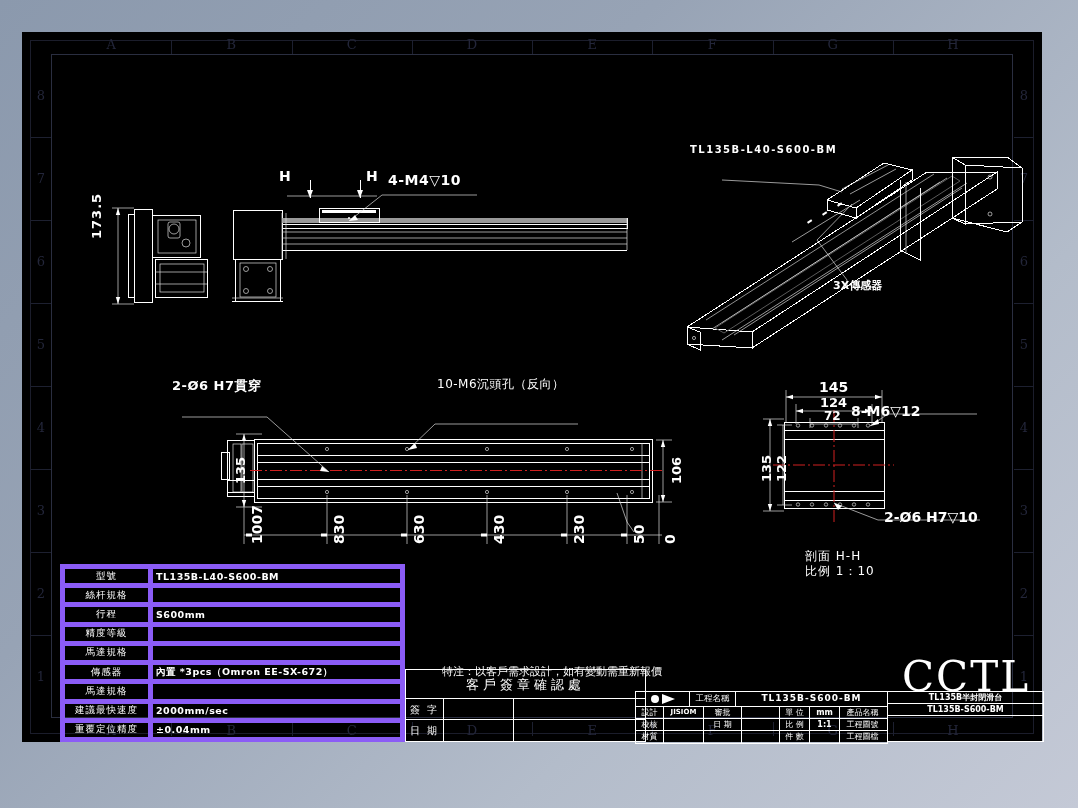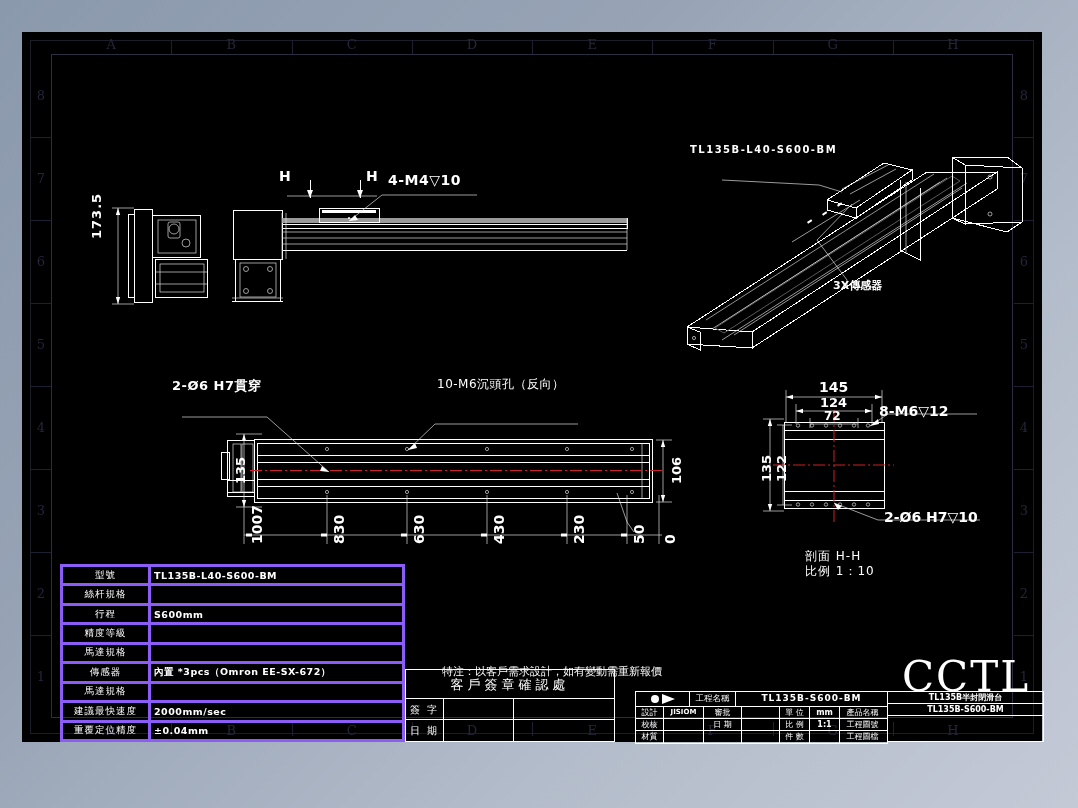--- a/index.html
+++ b/index.html
@@ -68,37 +68,37 @@
 
   
   #spec-table {
     position: absolute;
     left: 38px; top: 532px;
     width: 345px; height: 178px;
     border-collapse: collapse;
     table-layout: fixed;
   }
   #spec-table td {
-    border: 3px solid #8b5cf6;
+    border: 5px solid #8b5cf6;
     color: #fff;
     height: 17.8px;
     padding: 0 3px;
     font-size: 9.5px;
     font-family: "DejaVu Sans", "Liberation Sans", sans-serif;
     overflow: hidden;
     white-space: nowrap;
   }
   #spec-table td.k { width: 88px; text-align: center; letter-spacing: 1px; }
   #spec-table td.v { text-align: left; font-weight: bold; letter-spacing: 0.5px; }
 
   
   #cust-block {
     position: absolute;
     left: 383px; top: 637px;
-    width: 210px; height: 73px;
+    width: 241px; height: 73px;
     border: 1px solid #fff;
   }
   #cust-title {
     height: 29px; line-height: 29px;
     text-align: center; color: #fff;
     font-size: 13px; letter-spacing: 4px;
     border-bottom: 1px solid #fff;
   }
   .cust-row { display: flex; height: 21px; border-bottom: 1px solid #fff; }
   .cust-row:last-child { border-bottom: none; }
@@ -519,21 +519,21 @@
     <span class="txt txt-b" style="left:470px; top:512px; font-size:14px; transform:rotate(-90deg); transform-origin:left top;">430</span>
     <span class="txt txt-b" style="left:550px; top:512px; font-size:14px; transform:rotate(-90deg); transform-origin:left top;">230</span>
     <span class="txt txt-b" style="left:610px; top:512px; font-size:14px; transform:rotate(-90deg); transform-origin:left top;">50</span>
     <span class="txt txt-b" style="left:641px; top:512px; font-size:14px; transform:rotate(-90deg); transform-origin:left top;">0</span>
 
     <span class="txt txt-b" style="left:797px; top:348px; font-size:14px;">145</span>
     <span class="txt txt-b" style="left:798px; top:364px; font-size:13px;">124</span>
     <span class="txt txt-b" style="left:802px; top:378px; font-size:12px;">72</span>
     <span class="txt txt-b" style="left:738px; top:450px; font-size:13px; transform:rotate(-90deg); transform-origin:left top;">135</span>
     <span class="txt txt-b" style="left:753px; top:450px; font-size:13px; transform:rotate(-90deg); transform-origin:left top;">122</span>
-    <span class="txt txt-b" style="left:857px; top:372px; font-size:14px;">8-M6▽12</span>
+    <span class="txt txt-b" style="left:829px; top:372px; font-size:14px;">8-M6▽12</span>
     <span class="txt txt-b" style="left:862px; top:478px; font-size:14px;">2-Ø6  H7▽10</span>
     <span class="txt" style="left:783px; top:518px; font-size:12px; letter-spacing:1px;">剖面 H-H</span>
     <span class="txt" style="left:783px; top:533px; font-size:12px; letter-spacing:1px;">比例 1：10</span>
   </div>
 
   <table id="spec-table">
     <tbody id="spec-body">
         <tr>
           <td class="k">型號</td>
           <td class="v">TL135B-L40-S600-BM</td>

